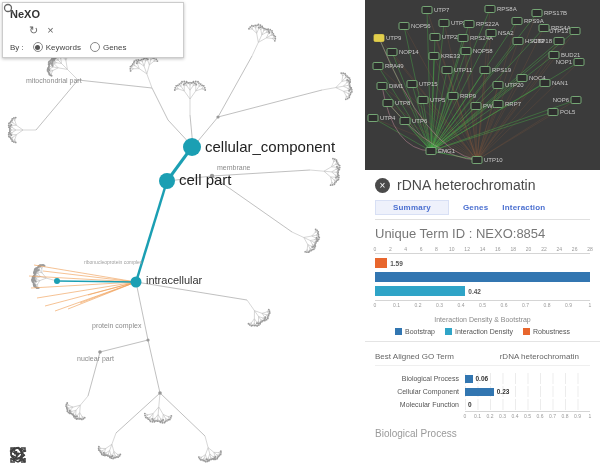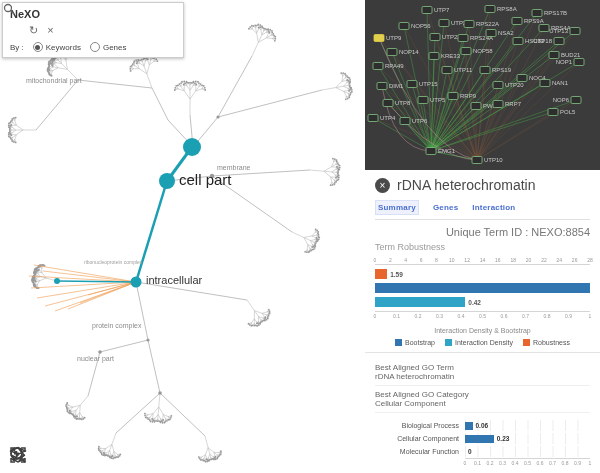--- a/index.html
+++ b/index.html
@@ -46,41 +46,41 @@
   .network-panel svg{display:block;}
 
   
   .detail-panel{height:303px;background:#fff;padding:7px 10px 0;box-sizing:border-box;overflow:hidden;}
   .detail-header{display:flex;align-items:center;gap:7px;}
   .close-btn{width:15px;height:15px;border-radius:50%;background:#4a4a4a;color:#fff;font-size:10px;line-height:15px;
     text-align:center;cursor:pointer;flex:none;}
   .detail-title{font-size:14px;color:#4a4a4a;}
   .tabs{display:flex;align-items:center;margin:7px 0 0;border-bottom:1px solid #e0e0e0;padding-bottom:4px;}
   .tab{font-size:8px;font-weight:bold;color:#4a6fd0;margin-right:14px;cursor:pointer;letter-spacing:.2px;}
-  .tab.active{background:#eef1fb;border:1px solid #d8e0f5;border-radius:0;padding:2px 2px;}
-  .term-id{font-size:11px;color:#777;margin:6px 0 4px;text-align:right;}
+  .tab.active{background:#eef1fb;border:1px solid #d8e0f5;border-radius:0;padding:2px 17px;}
+  .term-id{font-size:13px;color:#777;margin:6px 0 4px;}
   .section-heading{font-size:9px;color:#9a9a9a;margin:4px 0;}
   .section-heading.big{font-size:10px;margin-top:8px;}
   .divider{height:1px;background:#e4e4e4;margin:6px -10px;}
 
   .axis{position:relative;height:8px;font-size:5px;color:#999;}
   .axis span{position:absolute;top:0;transform:translateX(-50%);white-space:nowrap;}
   #rob-top-axis{border-bottom:1px solid #d5d5d5;margin-bottom:2px;}
   #rob-top-axis span{top:1px;}
   #rob-bottom-axis{border-top:1px solid #d5d5d5;margin-top:2px;}
   #rob-bottom-axis span{top:1px;}
   .bar-row{display:flex;align-items:center;height:10px;margin:4px 0;}
   .bar{height:10px;width:0;}
   .bar-val{font-size:6.5px;font-weight:bold;color:#555;margin-left:3px;}
   .axis-caption{text-align:center;font-size:7px;color:#8a8a8a;margin-top:7px;}
   .legend{display:flex;justify-content:center;gap:10px;margin-top:5px;font-size:7px;color:#555;}
   .lg-item{display:flex;align-items:center;}
   .sw{display:inline-block;width:7px;height:7px;margin-right:3px;}
 
-  .align-row{display:flex;font-size:8px;color:#666;padding:4px 0;border-bottom:1px solid #efefef;flex-direction:column;}
+  .align-row{display:flex;font-size:8px;color:#666;padding:4px 0;border-bottom:1px solid #efefef;}
   .align-row:first-of-type{border-top:1px solid #efefef;}
   .align-label{flex:1;}
   .align-value{width:42%;}
 
   .go-chart{margin-top:6px;}
   .go-row{display:flex;align-items:center;height:13px;}
   .go-label{width:84px;text-align:right;padding-right:6px;font-size:7px;color:#555;flex:none;}
   .go-track{flex:1;position:relative;height:11px;display:flex;align-items:center;
     background-image:linear-gradient(to right,#ececec 1px,transparent 1px);background-size:10% 100%;}
   .go-bar{height:8px;width:0;}
@@ -1345,20 +1345,21 @@
         <line x1="192" y1="147" x2="167" y2="181" stroke-width="3"></line>
         <line x1="167" y1="181" x2="136" y2="282" stroke-width="2.5"></line>
         <line x1="136" y1="282" x2="57" y2="281" stroke-width="1.5"></line>
       </g>
       <circle cx="192" cy="147" r="9" fill="#1b9fb3"></circle>
       <circle cx="167" cy="181" r="8" fill="#1b9fb3"></circle>
       <circle cx="136" cy="282" r="5.5" fill="#1b9fb3"></circle>
       <circle cx="57" cy="281" r="3" fill="#1b9fb3"></circle>
     </svg>
 
+    <div class="big-lbl" id="lbl-cc">cellular_component</div>
     <div class="big-lbl" id="lbl-cp">cell part</div>
     <div class="big-lbl" id="lbl-ic">intracellular</div>
     <div class="lbl" id="lbl-mito">mitochondrial part</div>
     <div class="lbl" id="lbl-membrane">membrane</div>
     <div class="lbl" id="lbl-protein">protein complex</div>
     <div class="lbl" id="lbl-nuclear">nuclear part</div>
     <div class="tiny-lbl" id="lbl-ribo">ribonucleoprotein complex</div>
 
     <div class="search-card">
       <div class="search-title">NeXO</div>
@@ -1592,21 +1593,20 @@
         <span class="tab active">Summary</span>
         <span class="tab">Genes</span>
         <span class="tab">Interaction</span>
       </div>
 
       <div class="term-id">
         <span>Unique Term ID :</span>
         <span>NEXO:8854</span>
       </div>
 
-      <div class="section-heading">Term Robustness</div>
 
       <div class="rob-chart">
         <div class="axis" id="rob-top-axis">
             <span style="left: 0%;">0</span>
             <span style="left: 7.14286%;">2</span>
             <span style="left: 14.2857%;">4</span>
             <span style="left: 21.4286%;">6</span>
             <span style="left: 28.5714%;">8</span>
             <span style="left: 35.7143%;">10</span>
             <span style="left: 42.8571%;">12</span>
@@ -1659,24 +1659,20 @@
             </span>
           </div>
       </div>
 
       <div class="divider"></div>
 
       <div class="align-row">
         <span class="align-label">Best Aligned GO Term</span>
         <span class="align-value">rDNA heterochromatin</span>
       </div>
-      <div class="align-row">
-        <span class="align-label">Best Aligned GO Category</span>
-        <span class="align-value">Cellular Component</span>
-      </div>
 
       <div class="go-chart">
         <div class="go-row">
           <span class="go-label">Biological Process</span>
           <div class="go-track">
               <div class="go-bar" style="width: 6%; background: rgb(50, 118, 177);"></div>
             <span class="go-val">0.06</span>
             </div>
         </div>
         <div class="go-row">

